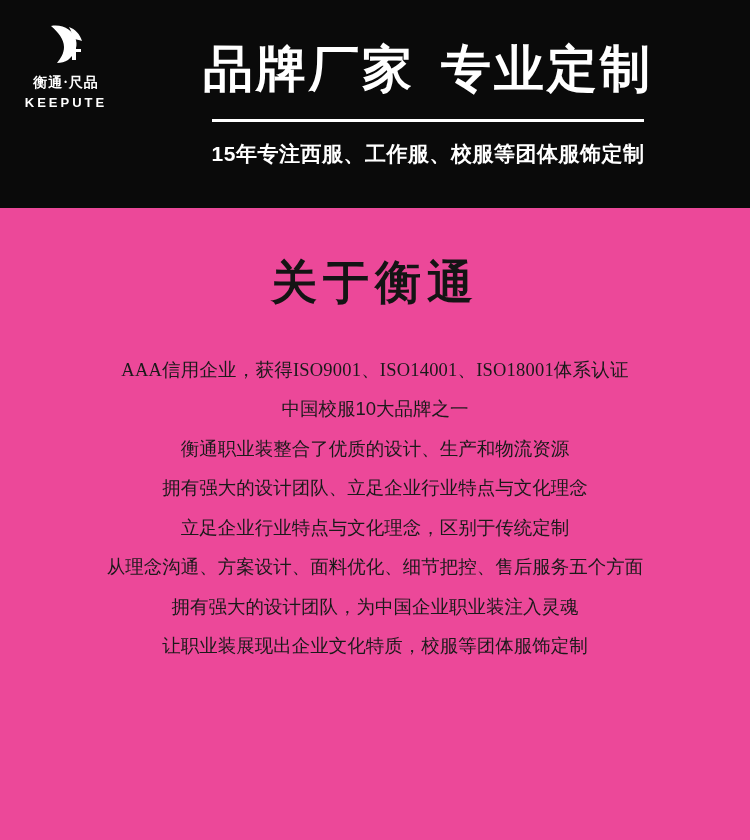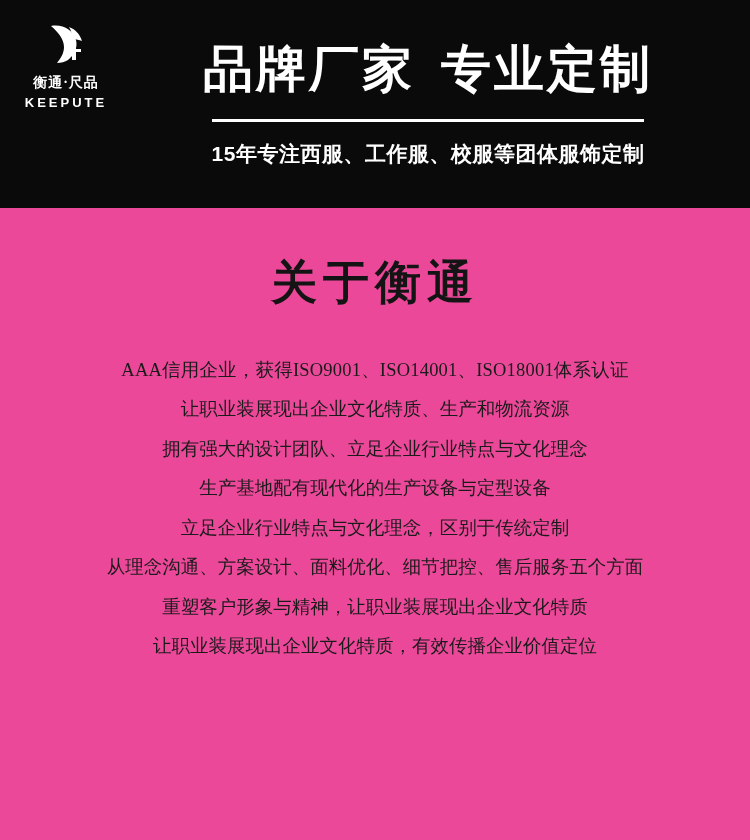--- a/index.html
+++ b/index.html
@@ -156,23 +156,23 @@
       <div class="banner-rule"></div>
       <div class="banner-sub">15年专注西服、工作服、校服等团体服饰定制</div>
     </div>
 
   </div>
 
   <div class="content">
     <div class="section-title">关于衡通</div>
     <div class="lines">
       <div class="line latin">AAA信用企业，获得ISO9001、ISO14001、ISO18001体系认证</div>
-      <div class="line">让职业装展现出企业文化特质、生产和物流资源</div>
+      <div class="line">中国校服10大品牌之一</div>
+      <div class="line">衡通职业装整合了优质的设计、生产和物流资源</div>
       <div class="line">拥有强大的设计团队、立足企业行业特点与文化理念</div>
-      <div class="line">生产基地配有现代化的生产设备与定型设备</div>
       <div class="line">立足企业行业特点与文化理念，区别于传统定制</div>
       <div class="line">从理念沟通、方案设计、面料优化、细节把控、售后服务五个方面</div>
-      <div class="line">重塑客户形象与精神，让职业装展现出企业文化特质</div>
-      <div class="line">让职业装展现出企业文化特质，有效传播企业价值定位</div>
+      <div class="line">拥有强大的设计团队，为中国企业职业装注入灵魂</div>
+      <div class="line">让职业装展现出企业文化特质，校服等团体服饰定制</div>
     </div>
   </div>
 
 </div>
 
 </body></html>

